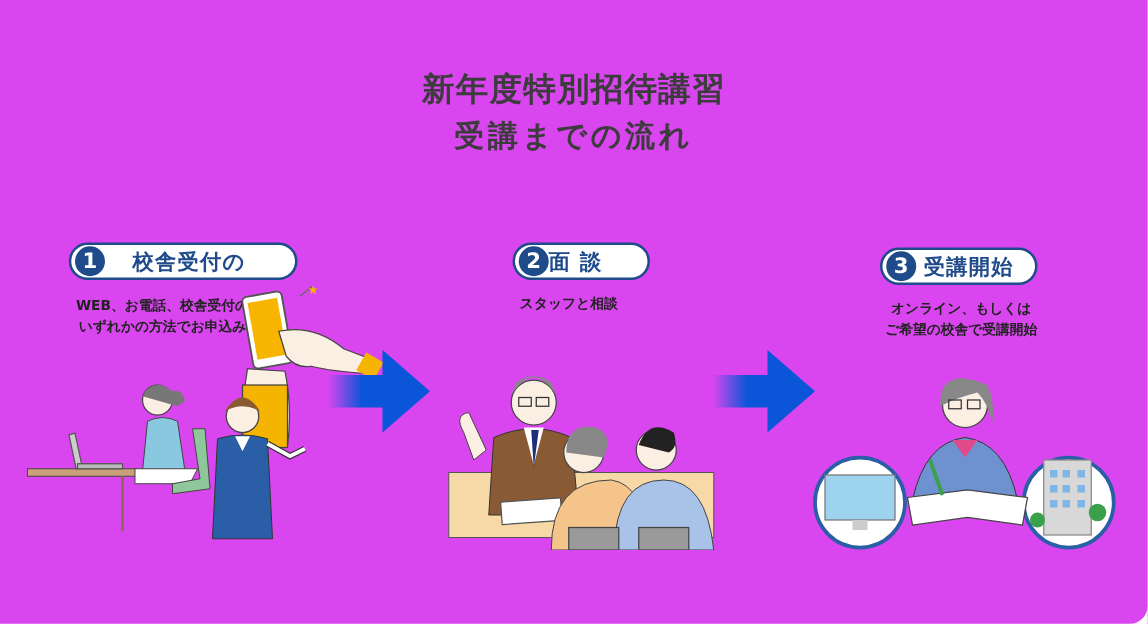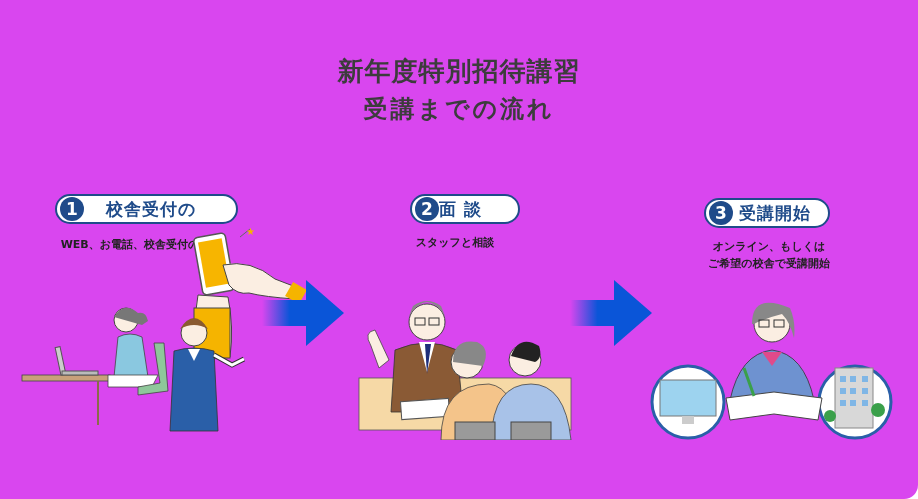--- a/index.html
+++ b/index.html
@@ -41,20 +41,21 @@
 
   <div class="title1">新年度特別招待講習</div>
   <div class="title2">受講までの流れ</div>
 
   <div class="pill" style="left:55px; top:194px; width:183px;">
     <span class="num">1</span>
     <span class="lbl" style="margin-left:22px;">校舎受付の</span>
   </div>
   <div class="desc" style="left:50px; top:236px; width:160px;">
     <div>WEB、お電話、校舎受付の</div>
+    <div>いずれかの方法でお申込み</div>
   </div>
 
   <svg class="illus" style="left:18px; top:225px;" width="300" height="215" viewBox="0 0 300 215">
 
     <g>
       <path d="M180 70 q-6 30 4 62 l28 0 q4 -30 -2 -60 z" fill="#fbeee2" stroke="#444" stroke-width="1"></path>
       <rect x="176" y="83" width="36" height="50" fill="#f5b400" stroke="#444"></rect>
       <rect x="180" y="10" width="32" height="58" rx="4" fill="#fff" stroke="#555" stroke-width="1.5" transform="rotate(-10 196 39)"></rect>
       <rect x="184" y="15" width="24" height="46" fill="#f7b500" transform="rotate(-10 196 39)"></rect>
       <path d="M205 40 q28 -6 52 14 l26 10 l-6 10 q-30 -2 -46 -6 q-12 2 -20 -8 z" fill="#fbeee2" stroke="#444" stroke-width="1"></path>

